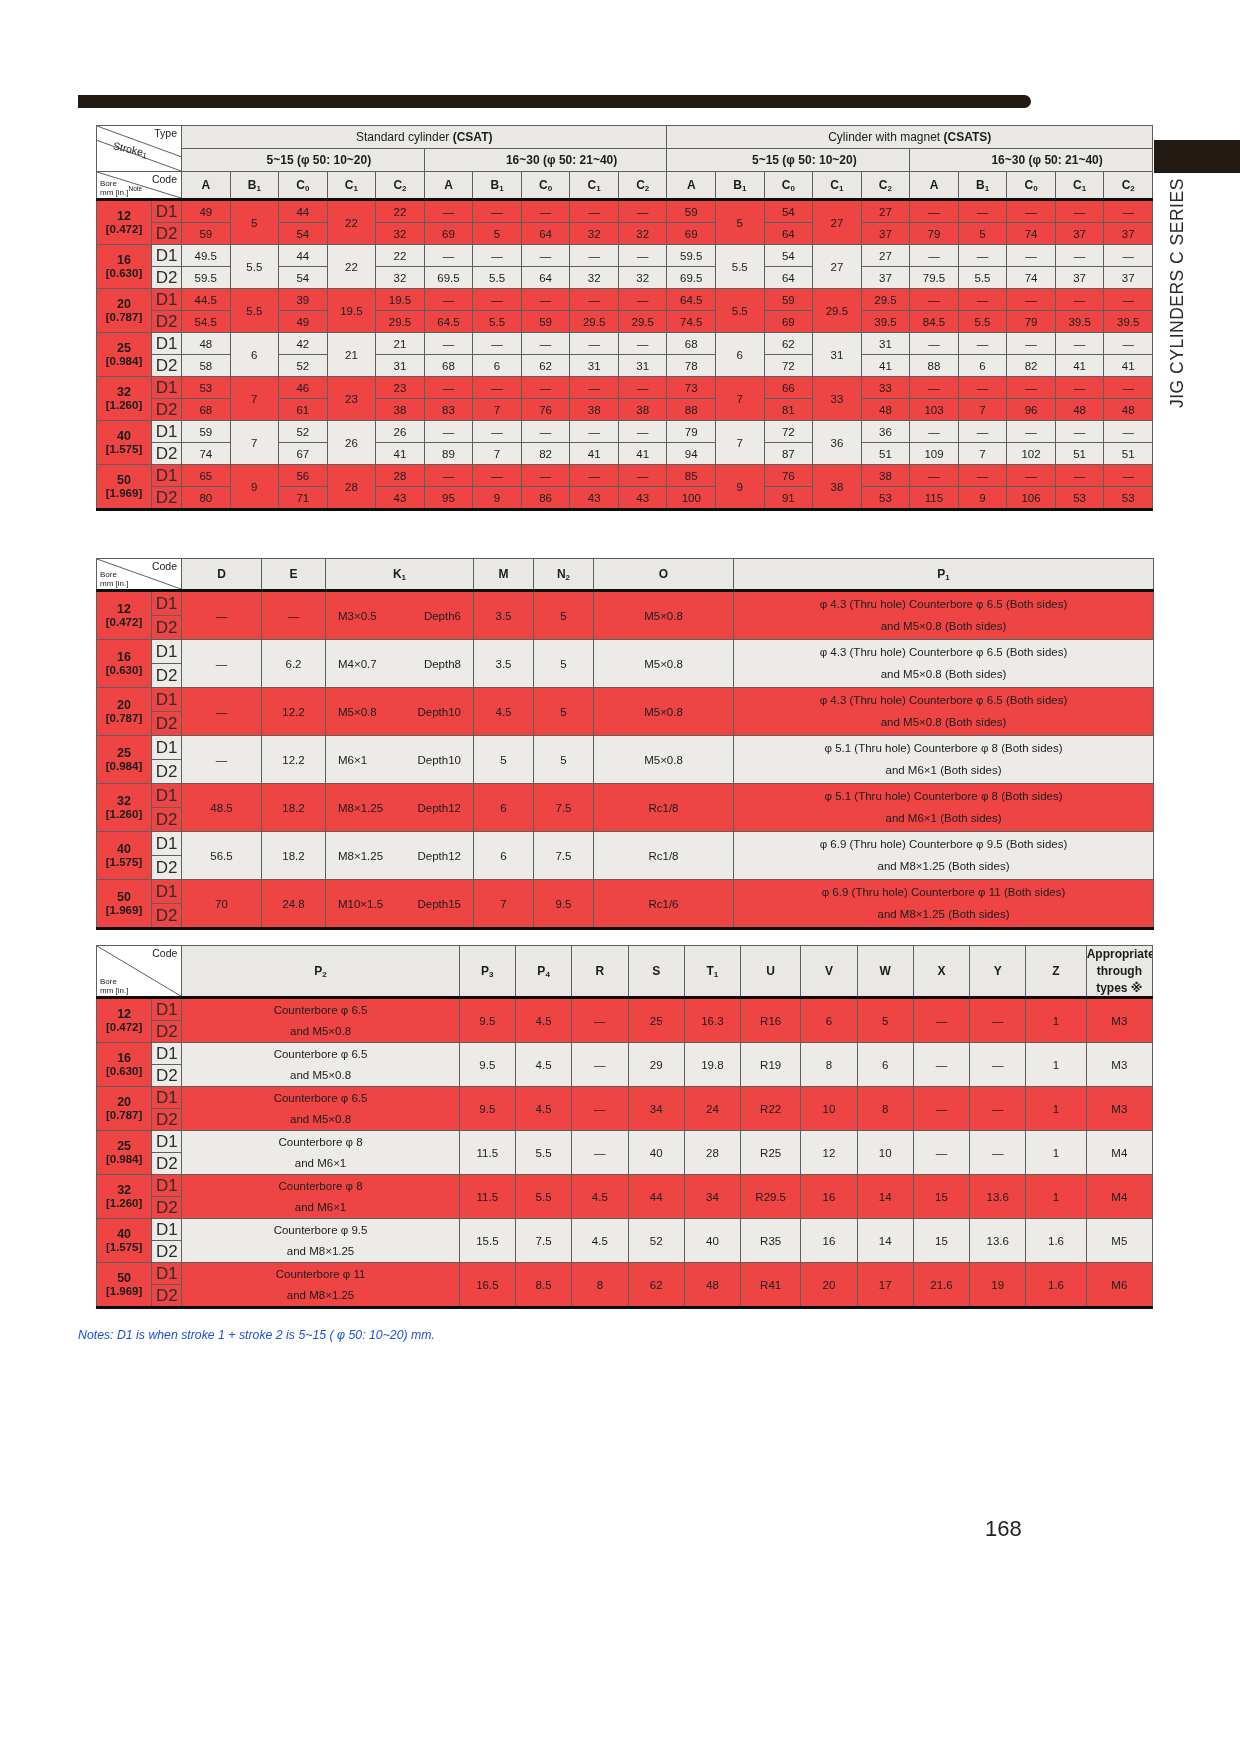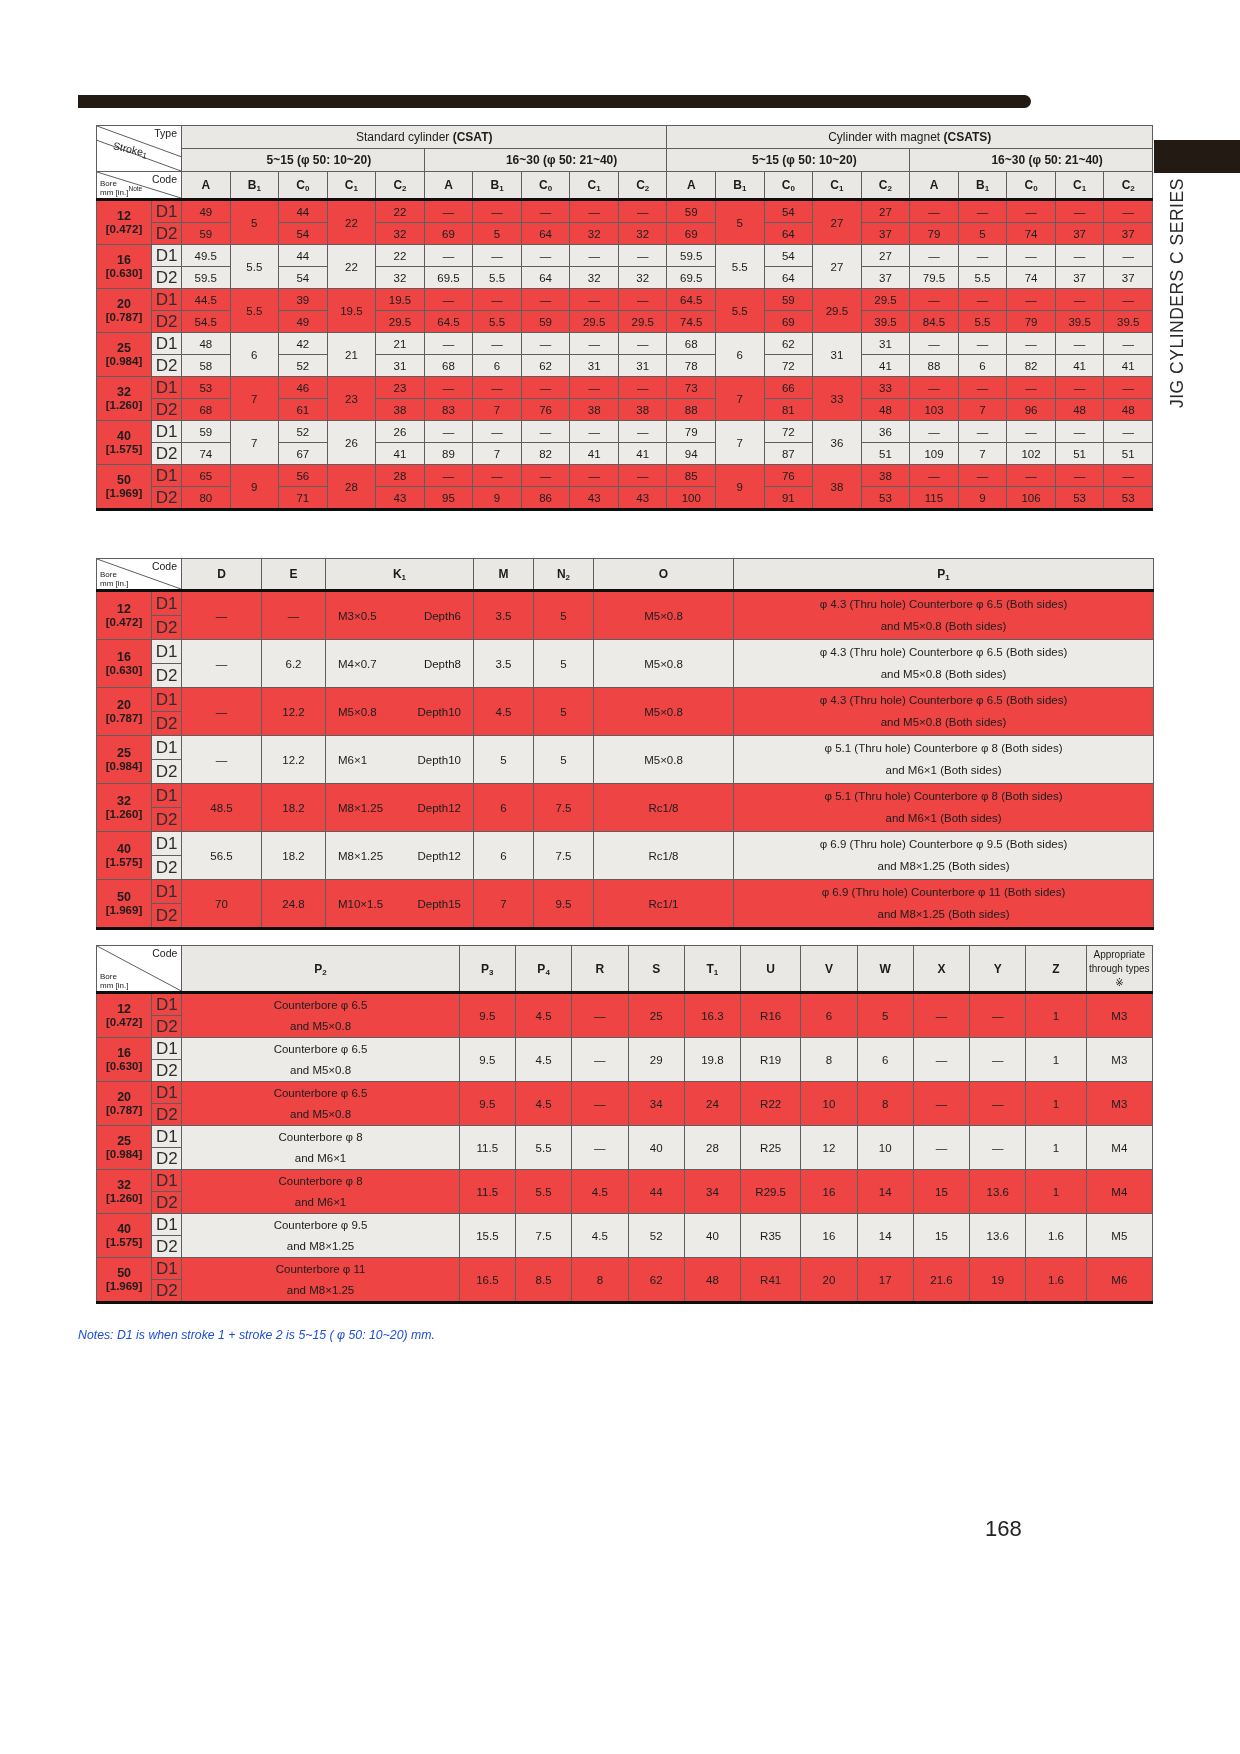--- a/index.html
+++ b/index.html
@@ -64,21 +64,21 @@
   .t2 td.k1cell { padding:0 12px; }
   .t2 .k1wrap { display:flex; justify-content:space-between; }
   .t2 td.p1cell div { line-height:1.85; }
   
   .t3 { top:945px; width:1057px; border:1px solid #333; border-bottom:3px solid #0d0d0d; }
   .t3 col.c-bore { width:55px; } .t3 col.c-code { width:30px; }
   .t3 col.c-p2 { width:276px; }
   .t3 col.c-v  { width:56px; } .t3 col.c-u { width:60px; } .t3 col.c-z { width:60px; }
   .t3 col.c-bolt { width:66px; }
   .t3 thead th { height:45px; border-bottom:3px solid #0d0d0d; }
-  .t3 th.bolt-h { font-size:10px; font-weight:normal; line-height:1.4; }
+  .t3 th.bolt-h { font-size:12px; font-weight:bold; line-height:1.4; }
   .t3 tbody td, .t3 tbody th { height:21px; }
   .t3 td.p2cell div { line-height:1.8; }
   
   .notes { position:absolute; left:78px; top:1326px; font-size:12.3px; line-height:1.55; color:#1d4ed8;font-style:italic; }
   .notes .indent { padding-left:41px; }
 </style>
 </head>
 <body>
 
 <div class="topbar"></div>
@@ -656,21 +656,21 @@
         <td rowspan="2">70</td>
         <td rowspan="2">24.8</td>
         <td class="k1cell" rowspan="2">
           <div class="k1wrap">
             <span>M10×1.5</span>
             <span>Depth15</span>
           </div>
         </td>
         <td rowspan="2">7</td>
         <td rowspan="2">9.5</td>
-        <td rowspan="2">Rc1/1</td>
+        <td rowspan="2">Rc1/6</td>
         <td class="p1cell" rowspan="2">
           <div>φ 6.9 (Thru hole) Counterbore φ 11 (Both sides)</div>
           <div>and M8×1.25 (Both sides)</div>
         </td>
       </tr>
       <tr>
         <td class="code">D2</td>
       </tr>
     </tbody>
 </table>

